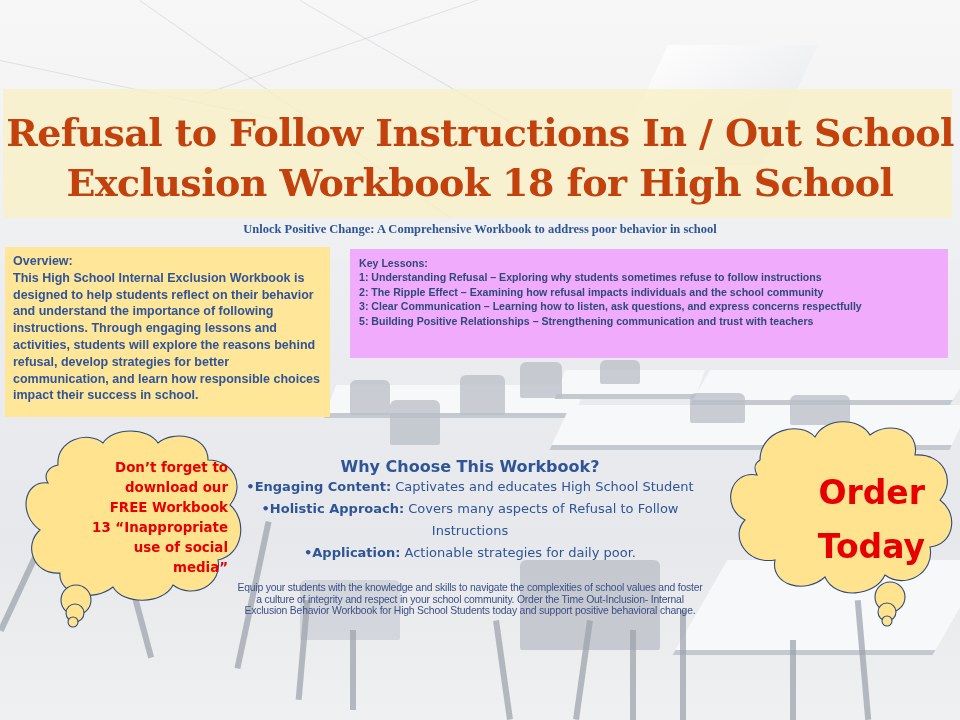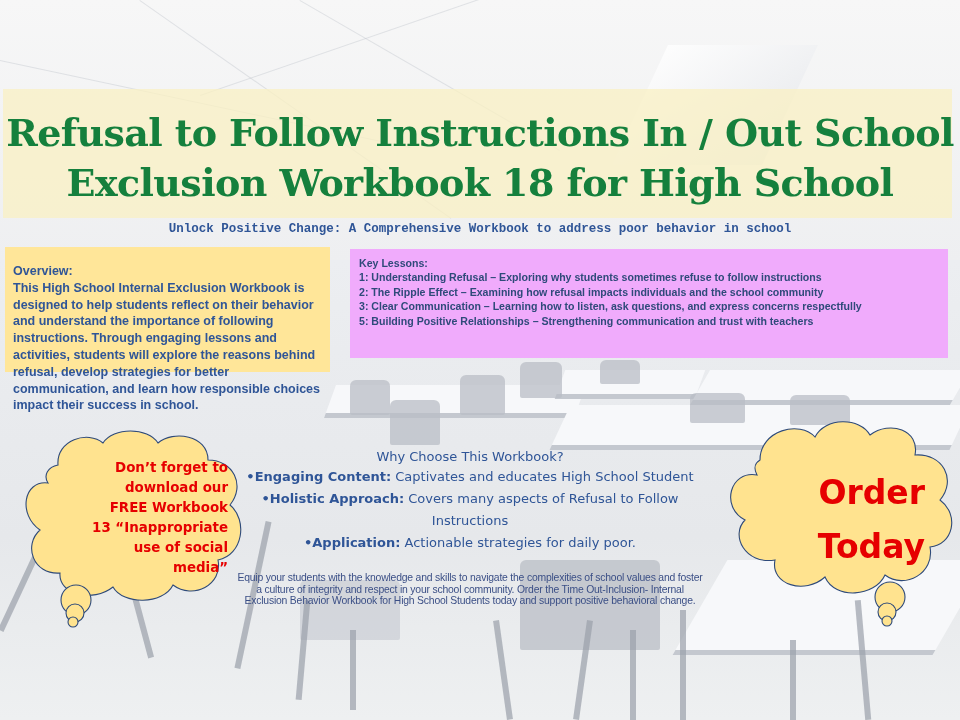--- a/index.html
+++ b/index.html
@@ -22,47 +22,47 @@
   .bg .leg { position: absolute; width: 6px; background: #9a9fa9; opacity: 0.7; }
 
   
   .title-banner {
     position: absolute; left: 3px; top: 89px; width: 949px; height: 129px;
     background: rgba(250, 240, 195, 0.75);
   }
   .title {
     position: absolute; left: 0; top: 108px; width: 960px; text-align: center;
     font-family: "DejaVu Serif", "Liberation Serif", serif; font-weight: bold;
-    color: #15803d; font-size: 38px; line-height: 50px; letter-spacing: -0.6px;
+    color: #c2410c; font-size: 38px; line-height: 50px; letter-spacing: -0.6px;
   }
   .subtitle {
     position: absolute; left: 0; top: 222px; width: 960px; text-align: center;
-    font-family: Liberation Mono, monospace; font-weight: bold;
+    font-family: Liberation Serif, serif; font-weight: bold;
     color: #2f5597; font-size: 12.5px;
   }
 
   
   .overview {
-    position: absolute; left: 5px; top: 247px; width: 325px; height: 125px;
-    background: #ffe699; box-sizing: border-box; padding: 16px 8px;
+    position: absolute; left: 5px; top: 247px; width: 325px; height: 170px;
+    background: #ffe699; box-sizing: border-box; padding: 6px 8px;
     color: #2f5597; font-weight: bold; font-size: 12.5px; line-height: 16.8px;
   }
   .lessons {
     position: absolute; left: 350px; top: 249px; width: 598px; height: 109px;
     background: #f0abfc; box-sizing: border-box; padding: 7px 9px;
     color: #2f4a7a; font-weight: bold; font-size: 10.6px; line-height: 14.4px;
   }
   .lessons .row { white-space: nowrap; }
 
   
   .why {
     position: absolute; left: 210px; top: 448px; width: 520px; text-align: center;
     color: #2f5597; font-family: "DejaVu Sans", sans-serif;
   }
-  .why .head { font-weight: normal; font-size: 13px; line-height: 18px; }
+  .why .head { font-weight: bold; font-size: 16px; line-height: 18px; margin-top: 10px; }
   .why .item { font-size: 13px; line-height: 22px; }
   .why .item b { font-weight: bold; }
   .why .item span.desc { font-weight: normal; font-family: "DejaVu Sans", sans-serif; }
   .why .extra { font-family: Liberation Sans, sans-serif; font-size: 10.4px; line-height: 11.5px;
     color: #3b4f86; margin-top: 18px; letter-spacing: -0.2px; }
 
   
   .cloud-wrap { position: absolute; }
   .cloud-wrap svg { position: absolute; left: 0; top: 0; overflow: visible; }
   .cloud-text { position: absolute; text-align: right; font-weight: bold; color: #e60000;

